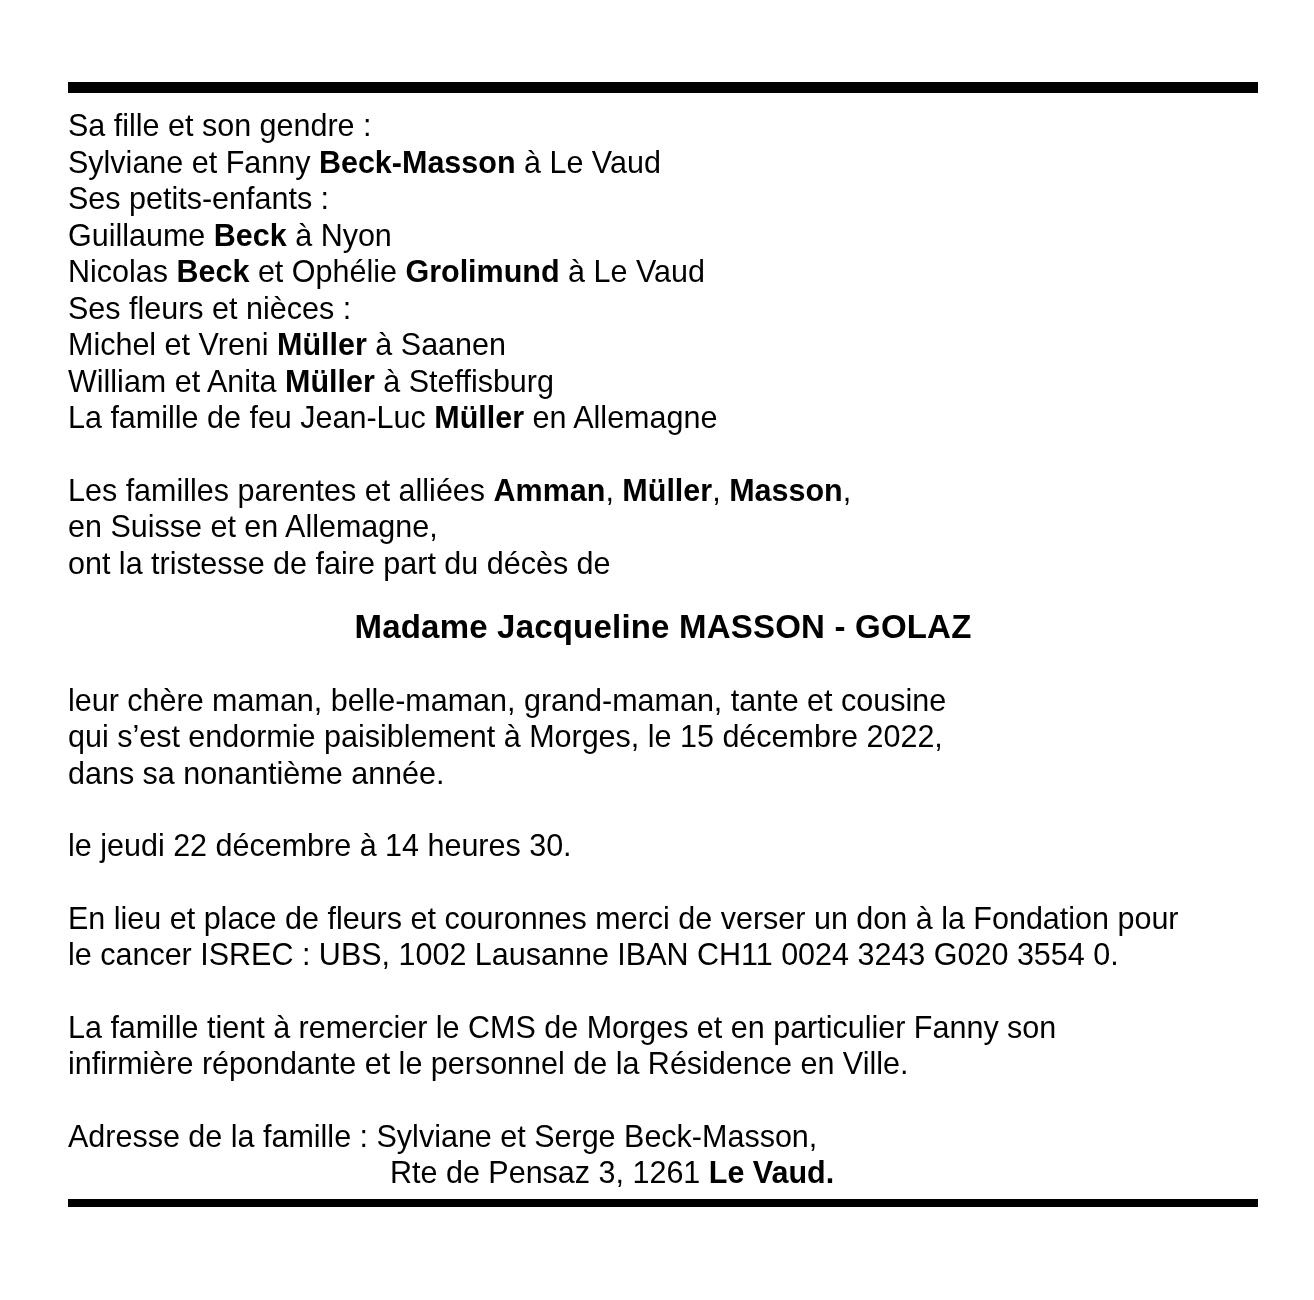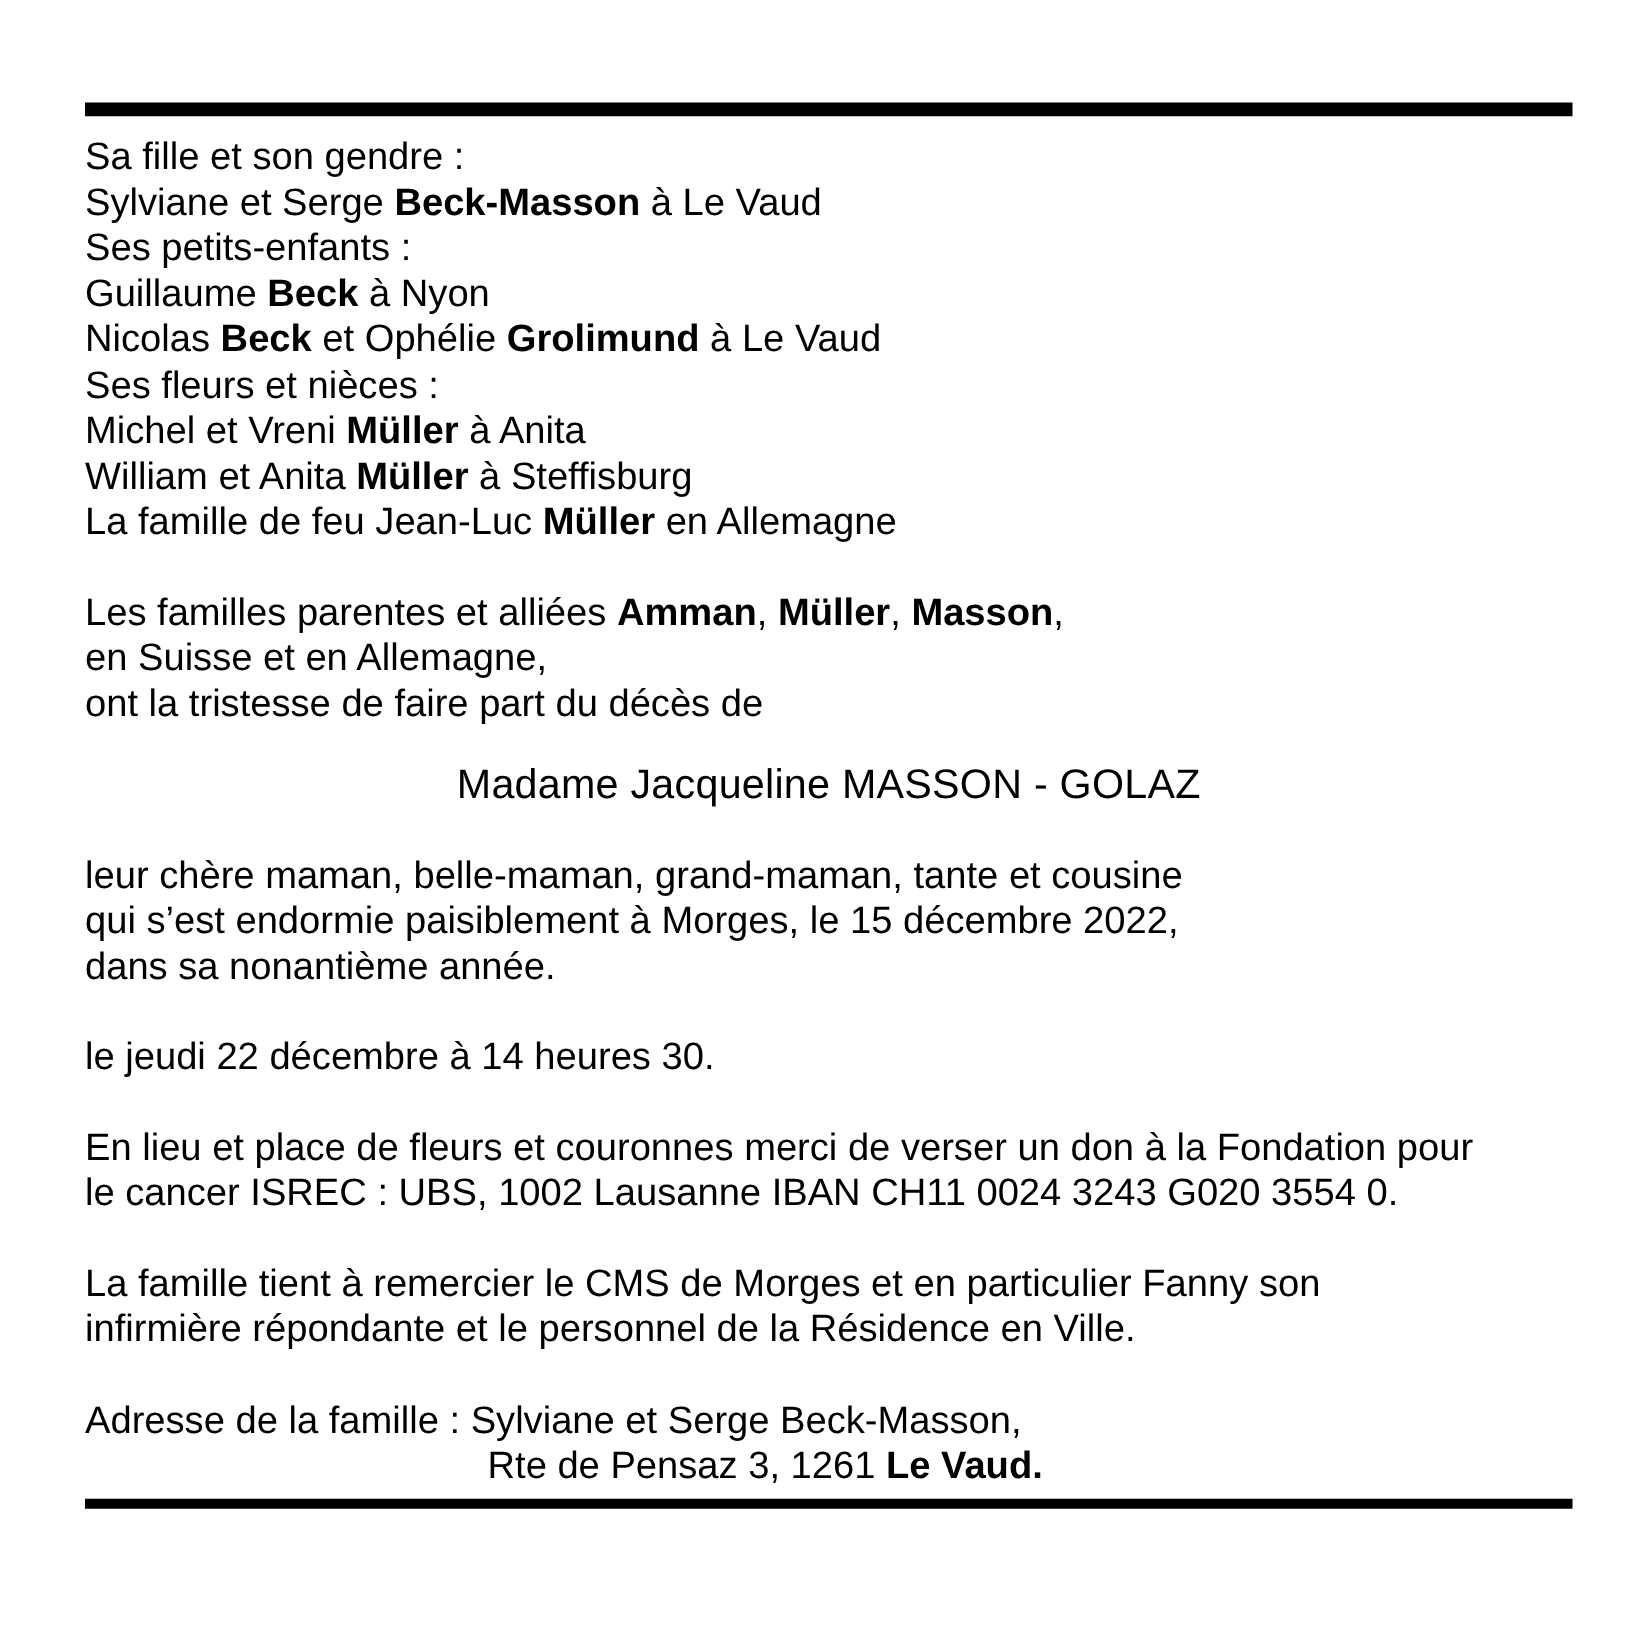--- a/index.html
+++ b/index.html
@@ -47,46 +47,46 @@
   }
   .gap-small {
     height: 30px;
   }
   b, strong {
     font-weight: bold;
   }
   .deceased-name {
     text-align: center;
     font-size: 33px;
-    font-weight: normal;
+    font-weight: bold;
     letter-spacing: 0.2px;
     margin-top: 28px;
     margin-bottom: 6px;
   }
   .address-line2 {
     padding-left: 322px;
   }
 </style>
 </head>
 <body>
 
 <div class="notice">
 
   <div class="rule-top"></div>
 
   <div class="body-area">
 
     <div class="block">
       <div class="line"><span>Sa fille et son gendre :</span></div>
-      <div class="line"><span>Sylviane et Serge </span><b>Beck-Masson</b><span> à Le Vaud</span></div>
+      <div class="line"><span>Sylviane et Fanny </span><b>Beck-Masson</b><span> à Le Vaud</span></div>
       <div class="line"><span>Ses petits-enfants :</span></div>
       <div class="line"><span>Guillaume </span><b>Beck</b><span> à Nyon</span></div>
       <div class="line"><span>Nicolas </span><b>Beck</b><span> et Ophélie </span><b>Grolimund</b><span> à Le Vaud</span></div>
       <div class="line"><span>Ses fleurs et nièces :</span></div>
-      <div class="line"><span>Michel et Vreni </span><b>Müller</b><span> à Anita</span></div>
+      <div class="line"><span>Michel et Vreni </span><b>Müller</b><span> à Saanen</span></div>
       <div class="line"><span>William et Anita </span><b>Müller</b><span> à Steffisburg</span></div>
       <div class="line"><span>La famille de feu Jean-Luc </span><b>Müller</b><span> en Allemagne</span></div>
     </div>
 
     <div class="gap"></div>
 
     <div class="block">
       <div class="line"><span>Les familles parentes et alliées </span><b>Amman</b><span>, </span><b>Müller</b><span>, </span><b>Masson</b><span>,</span></div>
       <div class="line">en Suisse et en Allemagne,</div>
       <div class="line">ont la tristesse de faire part du décès de</div>

